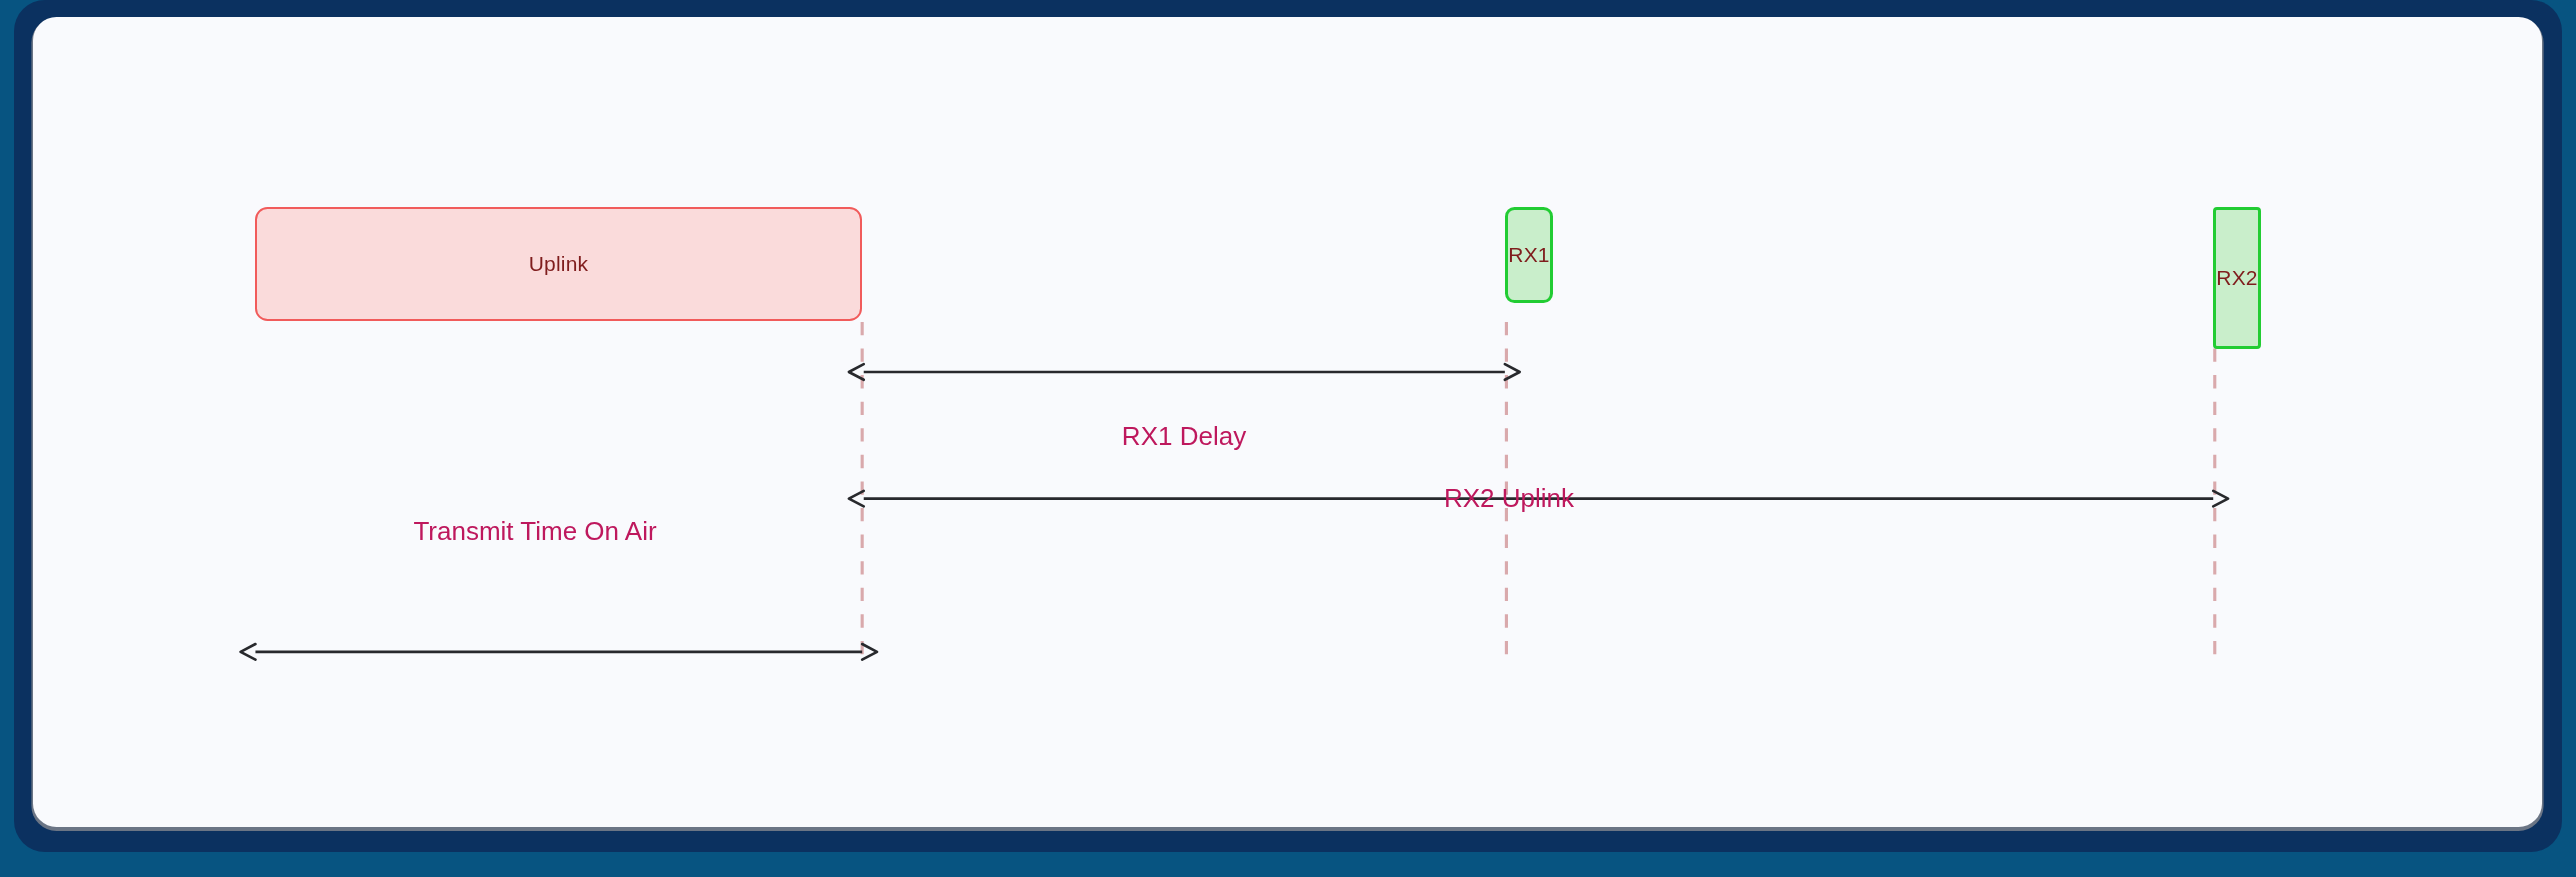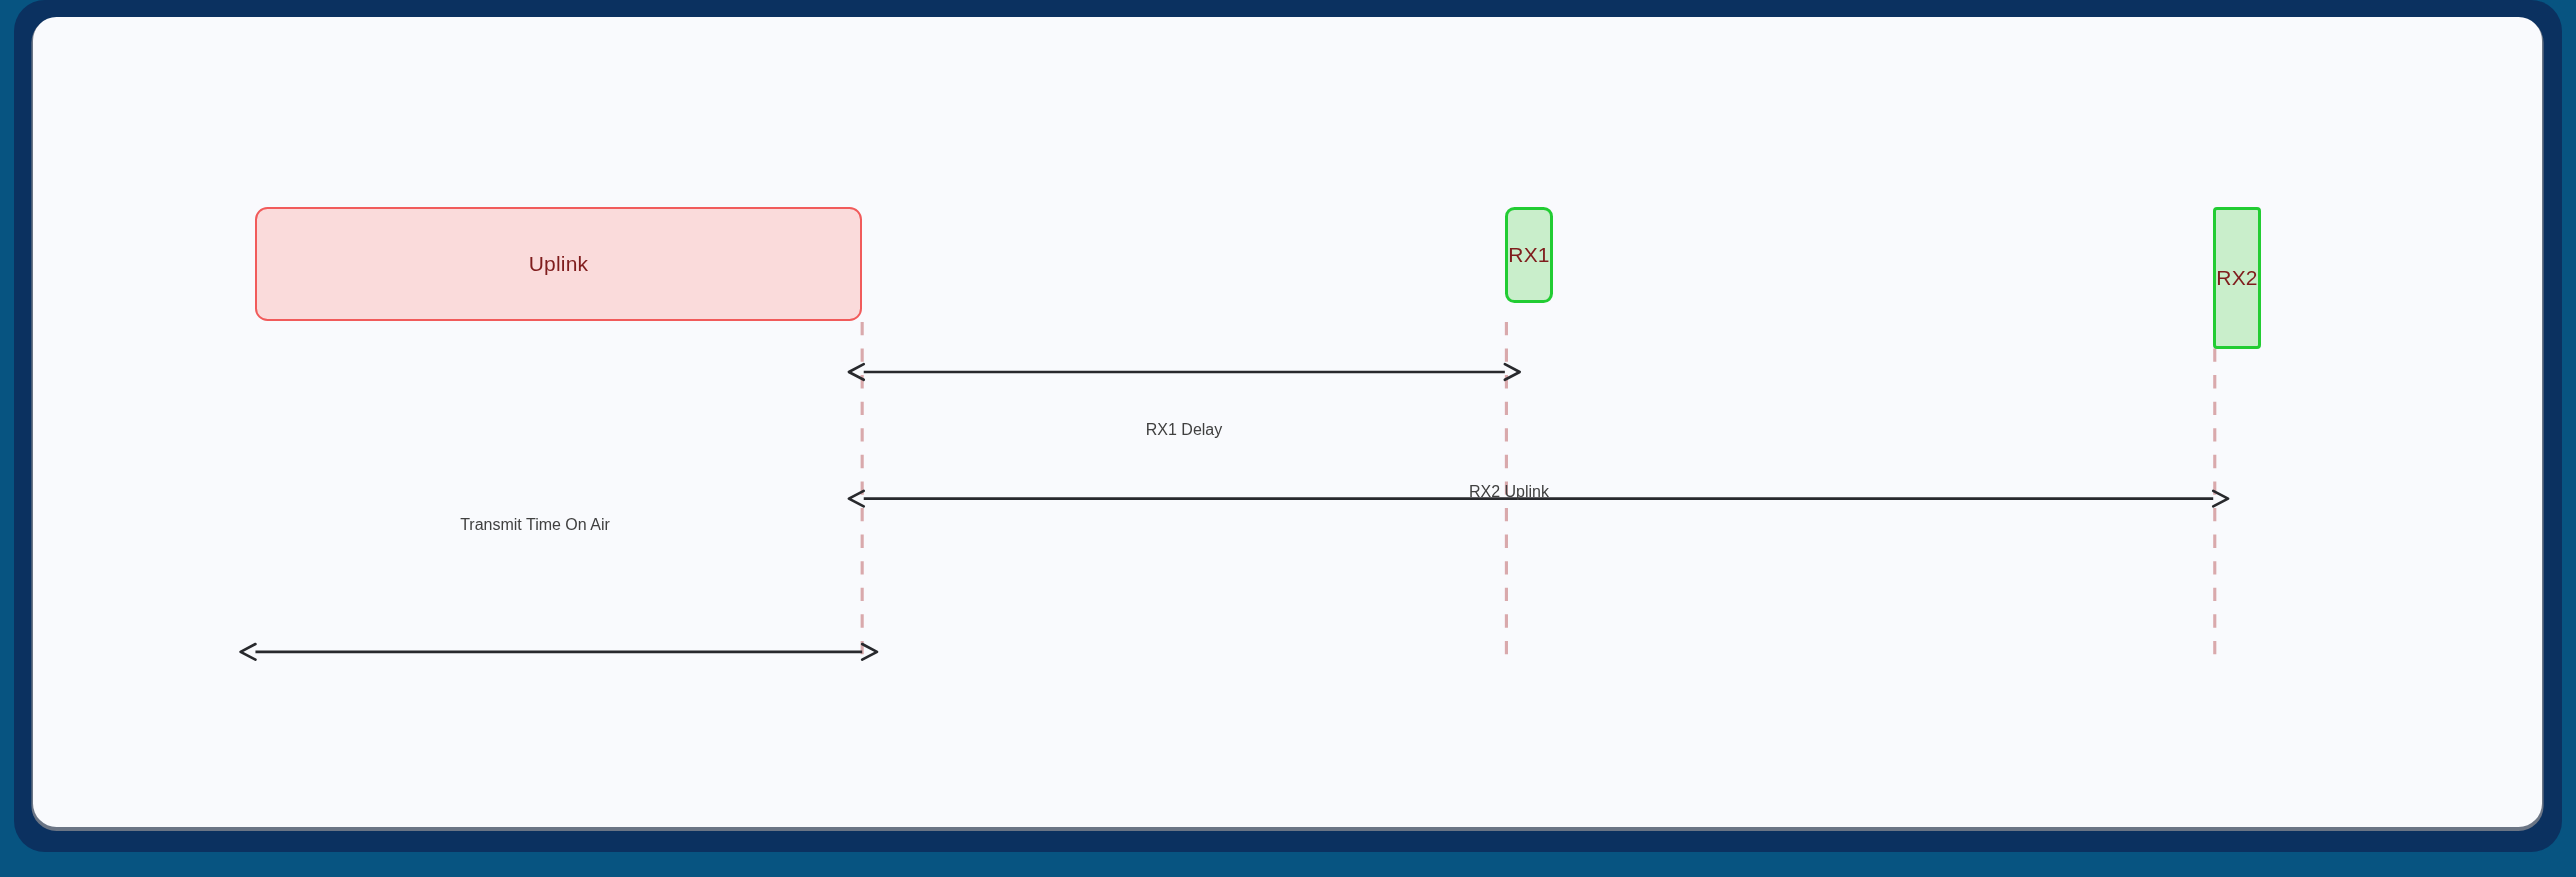--- a/index.html
+++ b/index.html
@@ -100,22 +100,22 @@
   }
   #rx2-box .node-label {
     position: absolute;
     left: 50%;
     top: 50%;
     transform: translate(-50%, -50%);
   }
   
   .edge-label {
     position: absolute;
-    font-size: 16px;
-    color: #404040;
+    font-size: 26px;
+    color: #be185d;
     white-space: nowrap;
     transform: translateX(-50%);
   }
   #rx1-delay-label { left: 1151px; top: 404px; }
   #rx2-delay-label { left: 1476px; top: 466px; }
   #toa-label       { left:  502px; top: 499px; }
 </style>
 </head>
 <body>
 

